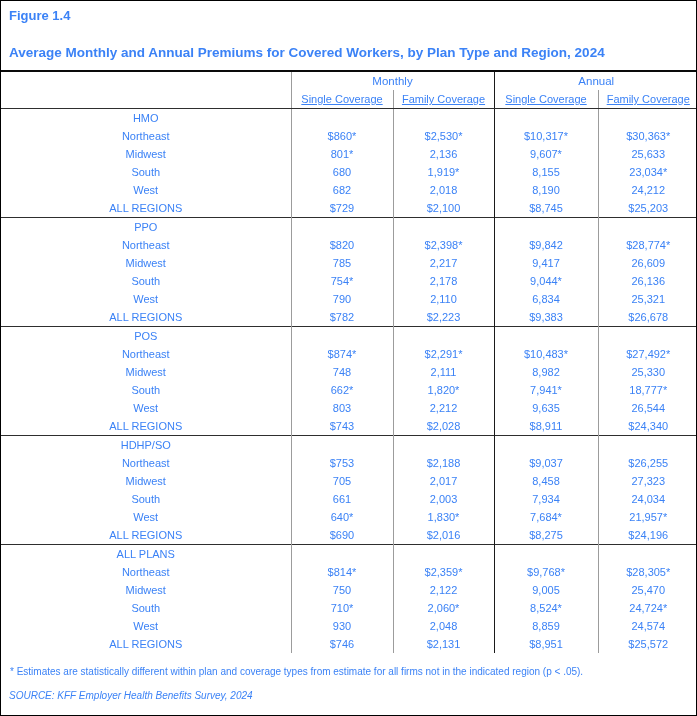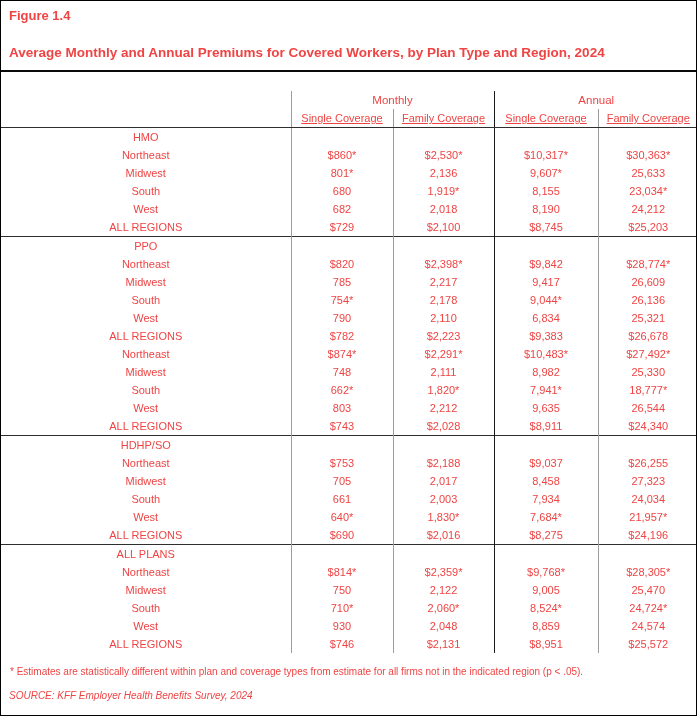--- a/index.html
+++ b/index.html
@@ -7,21 +7,21 @@
     padding: 0;
     background: #ffffff;
   }
   .figure {
     position: relative;
     width: 697px;
     height: 716px;
     box-sizing: border-box;
     border: 1px solid #000000;
     background: #ffffff;
-    color: #ef4444;
+    color: #3b82f6;
     font-family: "Liberation Sans", sans-serif;
     overflow: hidden;
   }
   .fig-head {
     padding: 7px 8px 0 8px;
   }
   .fig-label {
     font-size: 13px;
     font-weight: bold;
   }
@@ -32,21 +32,20 @@
   }
   .title-rule {
     height: 0;
     border-top: 2px solid #0a0a0a;
     margin-top: 10px;
   }
   table.premiums {
     width: 697px;
     border-collapse: collapse;
     table-layout: fixed;
-    margin-top: 19px;
     font-size: 11px;
   }
   table.premiums th,
   table.premiums td {
     height: 18px;
     padding: 0;
     margin: 0;
     vertical-align: middle;
     white-space: nowrap;
     overflow: hidden;
@@ -197,20 +196,27 @@
           <td class="val v-dark">6,834</td>
           <td class="val v-light">25,321</td>
         </tr>
         <tr class="">
           <td class="cell-label bold">ALL REGIONS</td>
           <td class="val bold v-light">$782</td>
           <td class="val bold v-light">$2,223</td>
           <td class="val bold v-dark">$9,383</td>
           <td class="val bold v-light">$26,678</td>
         </tr>
+        <tr class="section-start">
+          <td class="cell-label bold">POS</td>
+          <td class="v-light"></td>
+          <td class="v-light"></td>
+          <td class="v-dark"></td>
+          <td class="v-light"></td>
+        </tr>
         <tr class="">
           <td class="cell-label region-label">Northeast</td>
           <td class="val v-light">$874*</td>
           <td class="val v-light">$2,291*</td>
           <td class="val v-dark">$10,483*</td>
           <td class="val v-light">$27,492*</td>
         </tr>
         <tr class="">
           <td class="cell-label region-label">Midwest</td>
           <td class="val v-light">748</td>

